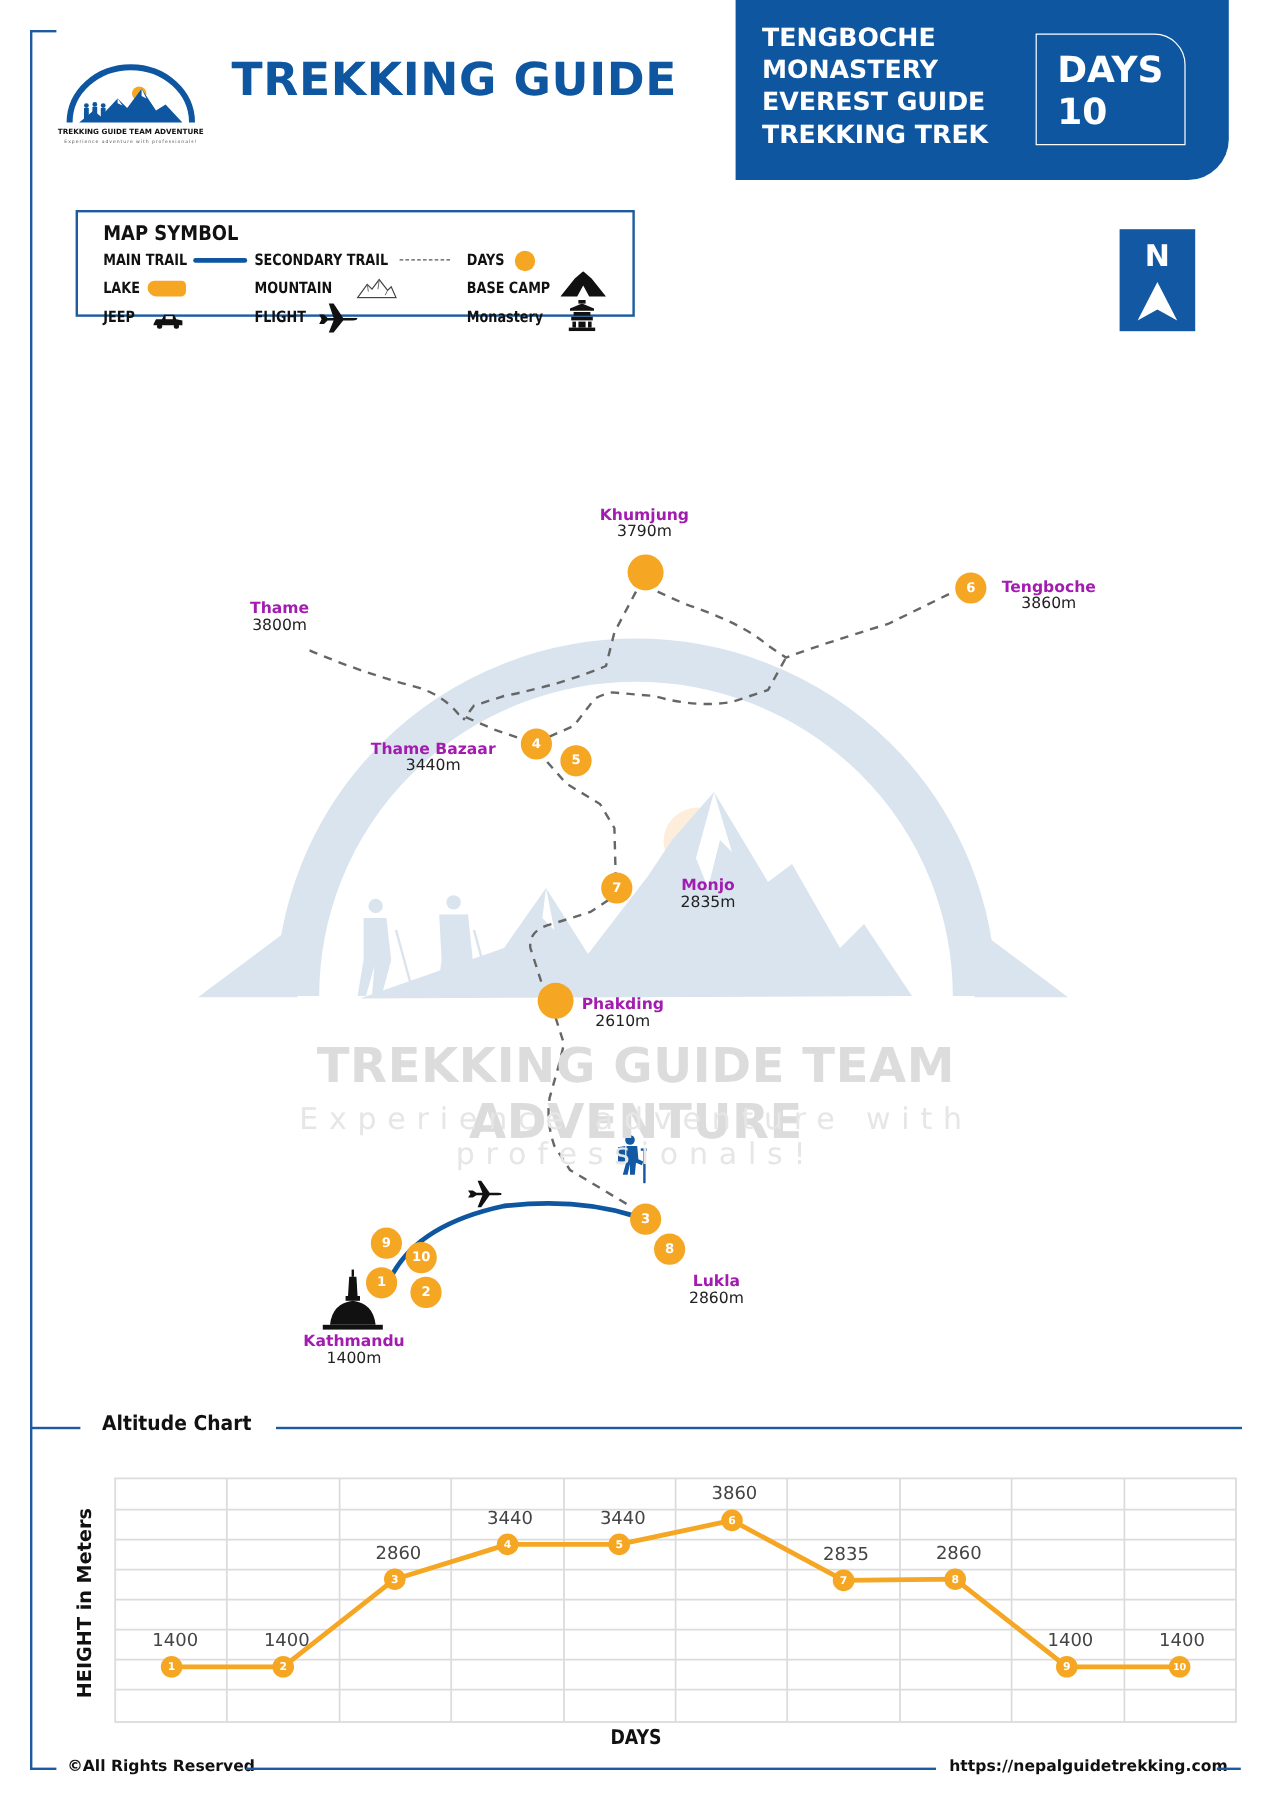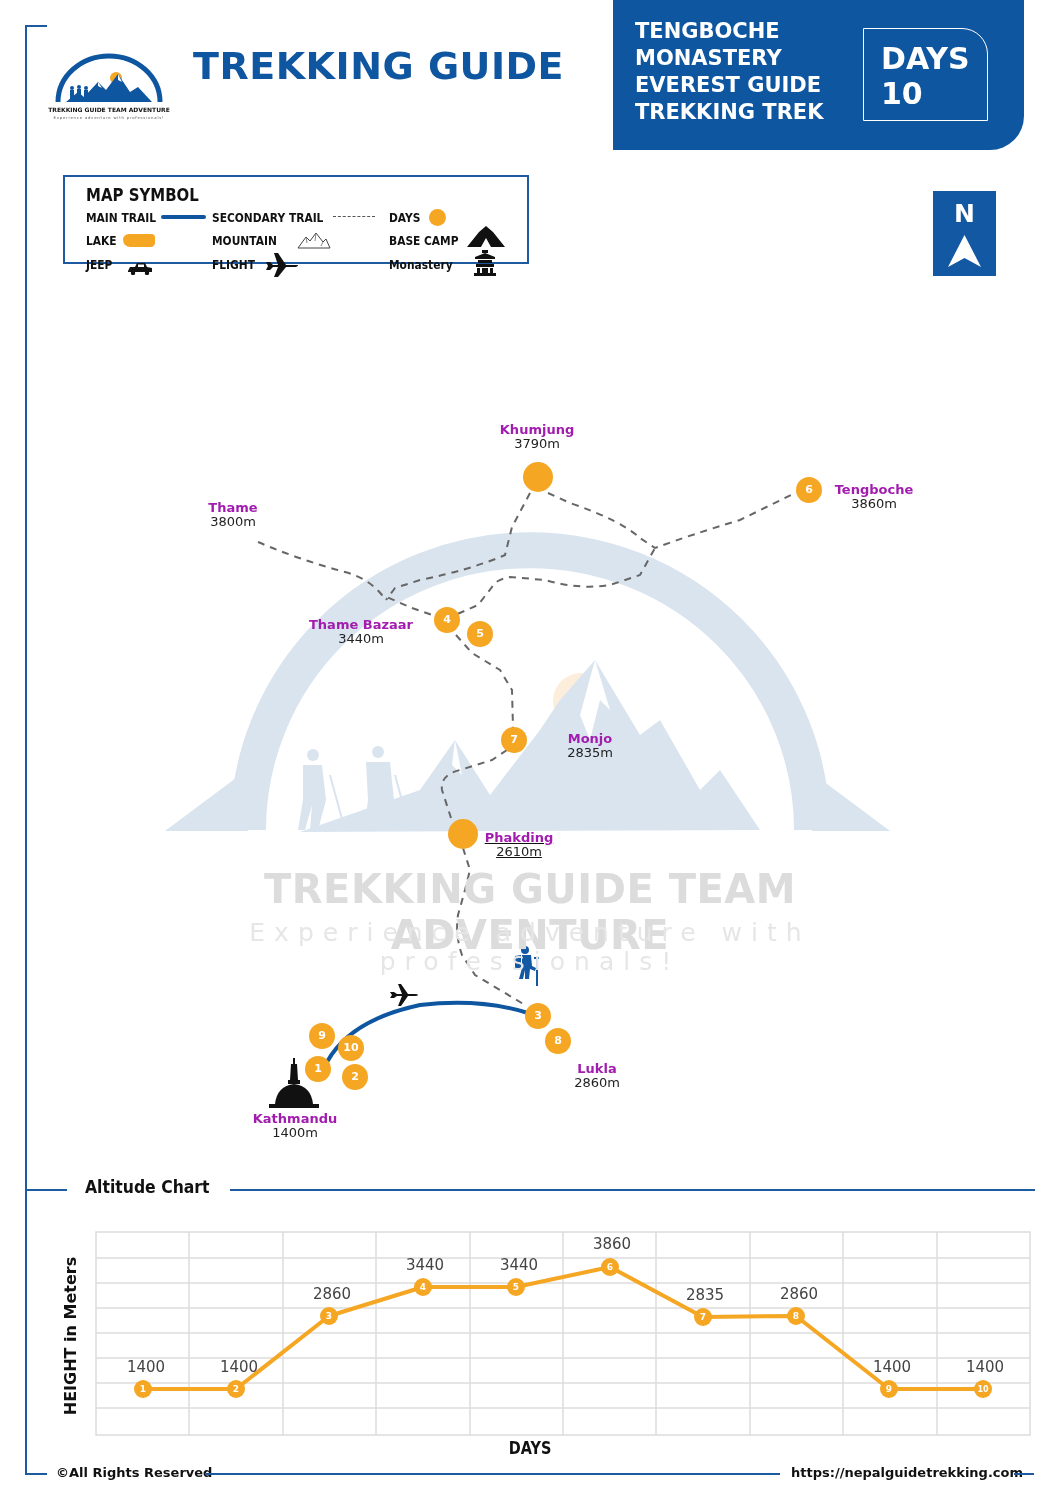--- a/index.html
+++ b/index.html
@@ -221,21 +221,21 @@
   <div class="place-alt">3860m</div>
 </div>
 <div class="abs place" style="left:303px;top:618px;width:116px;">
   <div class="place-name">Thame Bazaar</div>
   <div class="place-alt">3440m</div>
 </div>
 <div class="abs place" style="left:562px;top:732px;width:56px;">
   <div class="place-name">Monjo</div>
   <div class="place-alt">2835m</div>
 </div>
-<div class="abs place" style="left:482px;top:831px;width:74px;text-decoration:underline;">
+<div class="abs place" style="left:482px;top:831px;width:74px;">
   <div class="place-name">Phakding</div>
   <div class="place-alt">2610m</div>
 </div>
 <div class="abs place" style="left:570px;top:1062px;width:54px;text-align:center;">
   <div class="place-name">Lukla</div>
   <div class="place-alt">2860m</div>
 </div>
 <div class="abs place" style="left:252px;top:1112px;width:86px;">
   <div class="place-name">Kathmandu</div>
   <div class="place-alt">1400m</div>

